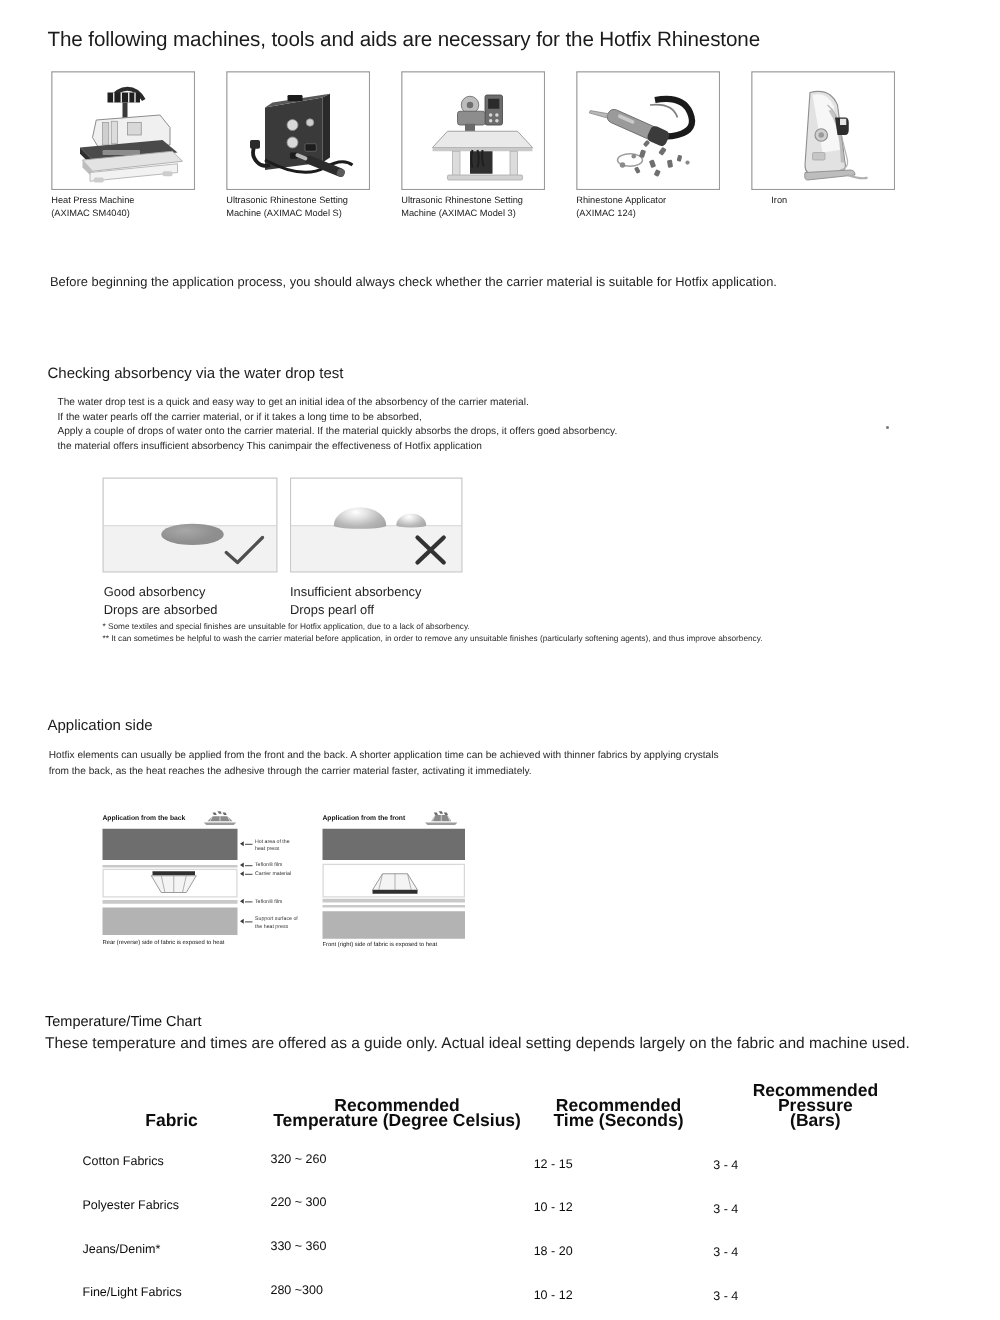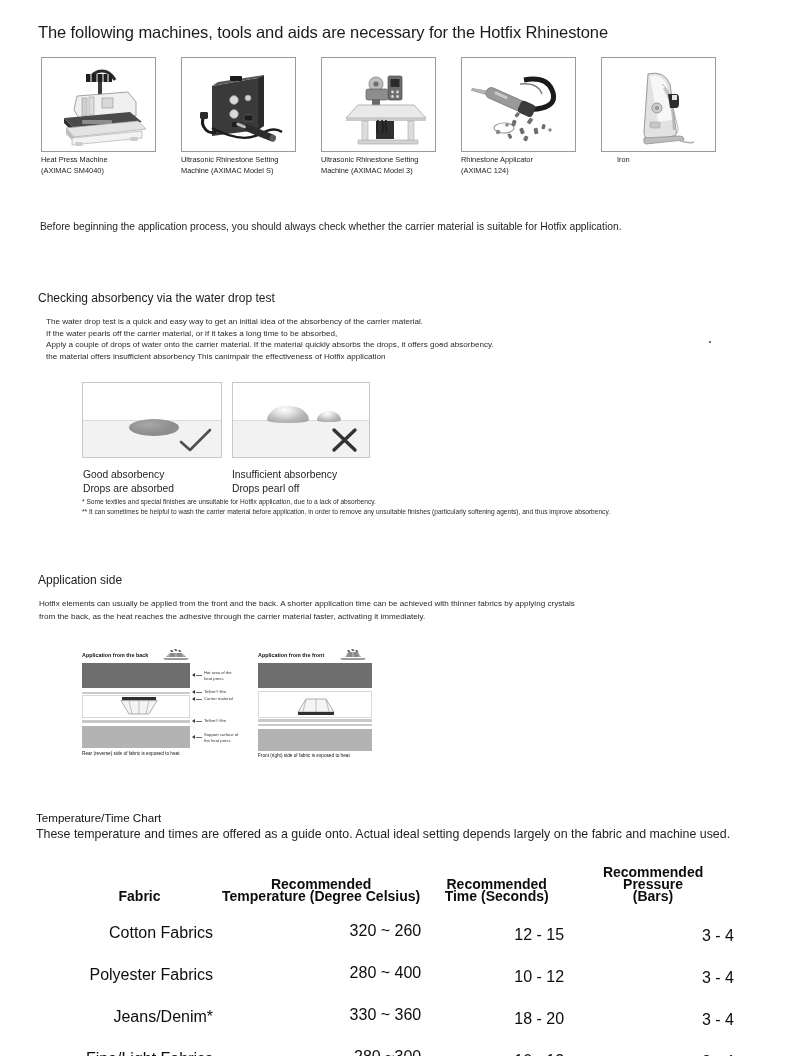--- a/index.html
+++ b/index.html
@@ -56,21 +56,21 @@
 
   
   .tbl-h3{position:absolute;font-size:11.6px;font-weight:normal;color:#111;white-space:nowrap;}
   .tbl{position:absolute;border-collapse:collapse;}
   .tbl th{
     font-size:14px;font-weight:bold;color:#0d0d0d;text-align:center;
     padding:0 4px 10px 4px;line-height:12px;vertical-align:bottom;
     font-family:"Liberation Sans","DejaVu Sans",sans-serif;
   }
   .tbl td{
-    font-size:16px;color:#0d0d0d;text-align:right;padding:9px 4px;
+    font-size:10px;color:#0d0d0d;text-align:left;padding:9px 4px;
     font-family:"Liberation Sans","DejaVu Sans",sans-serif;white-space:nowrap;
   }
   .tbl td.c-temp{padding-bottom:13px;}
   .tbl td.c-time{padding-top:13px;}
   .tbl td.c-press{padding-top:15px;}
 </style>
 </head>
 <body>
 
 <div class="page">
@@ -363,21 +363,21 @@
       </g>
       <rect x="4" y="15" width="36" height="3" fill="#2f2f2f"></rect>
     </svg>
     <div class="band-line" style="left:0;top:67px;width:114px;height:2.6px;"></div>
     <div class="band-line" style="left:0;top:71.5px;width:114px;height:2.6px;"></div>
     <div class="band-mid" style="left:0;top:77px;width:114px;height:22px;"></div>
     <div class="dg-foot" style="left:0;top:101px;">Front (right) side of fabric is exposed to heat</div>
   </div>
 
   <div class="tbl-h3" style="left:36px;top:811px;">Temperature/Time Chart</div>
-  <div class="body-text" style="left:36px;top:826px;width:700px;font-size:12.4px;line-height:16.5px;">These temperature and times are offered as a guide onto. Actual ideal setting depends largely on the fabric and machine used.</div>
+  <div class="body-text" style="left:36px;top:826px;width:700px;font-size:12.4px;line-height:16.5px;">These temperature and times are offered as a guide only. Actual ideal setting depends largely on the fabric and machine used.</div>
 
   <table class="tbl" style="left:62px;top:866px;width:676px;">
     <thead>
       <tr>
         <th style="width:150px;">
           <span>Fabric</span>
         </th>
         <th style="width:215px;">
           <span>Recommended</span><br>
           <span>Temperature (Degree Celsius)</span>
@@ -394,21 +394,21 @@
     </thead>
     <tbody>
       <tr>
         <td>Cotton Fabrics</td>
         <td class="c-temp">320 ~ 260</td>
         <td class="c-time">12 - 15</td>
         <td class="c-press">3 - 4</td>
       </tr>
       <tr>
         <td>Polyester Fabrics</td>
-        <td class="c-temp">280 ~ 400</td>
+        <td class="c-temp">220 ~ 300</td>
         <td class="c-time">10 - 12</td>
         <td class="c-press">3 - 4</td>
       </tr>
       <tr>
         <td>Jeans/Denim*</td>
         <td class="c-temp">330 ~ 360</td>
         <td class="c-time">18 - 20</td>
         <td class="c-press">3 - 4</td>
       </tr>
       <tr>

